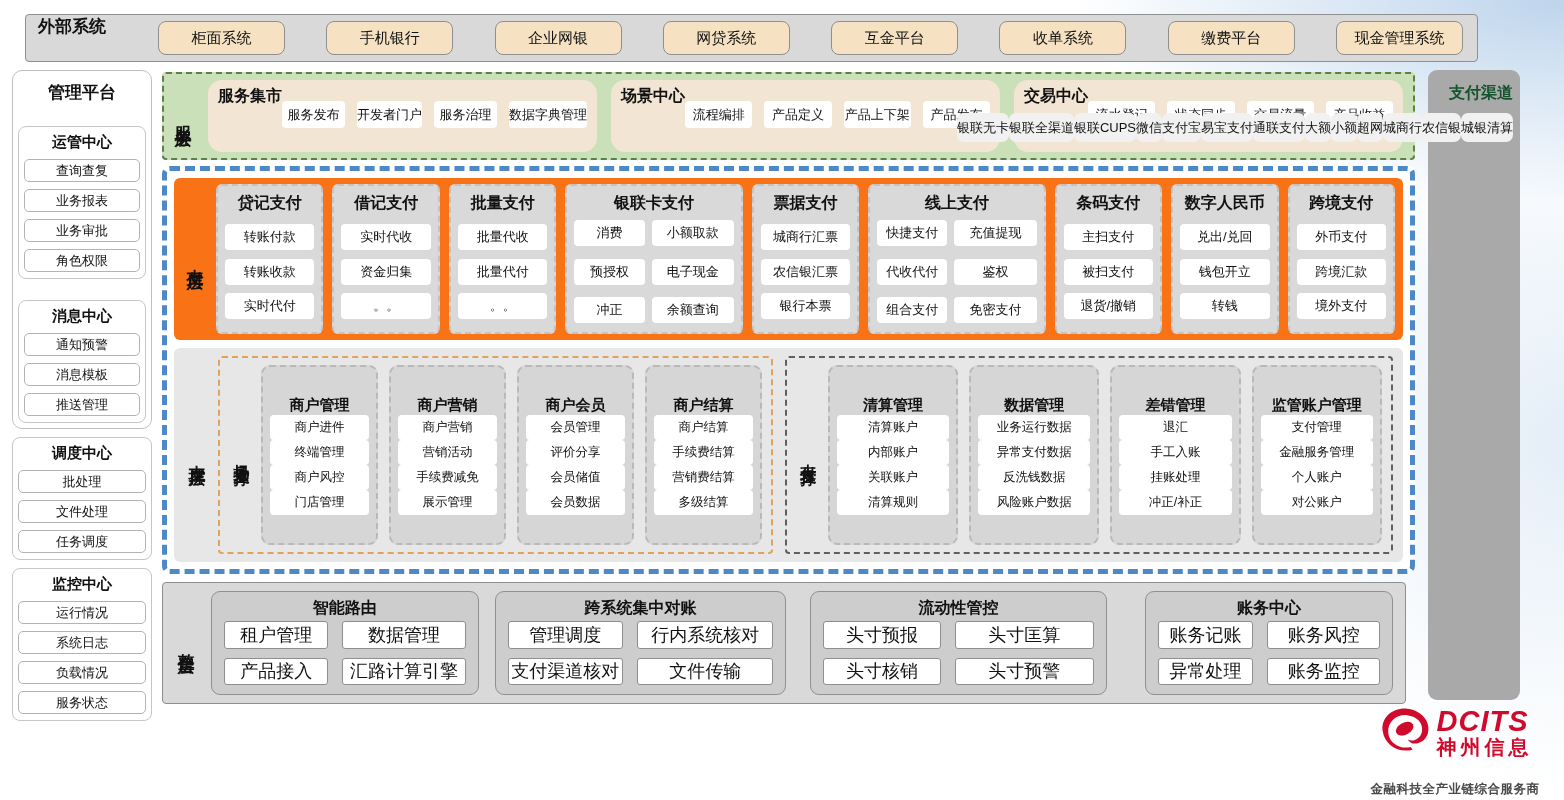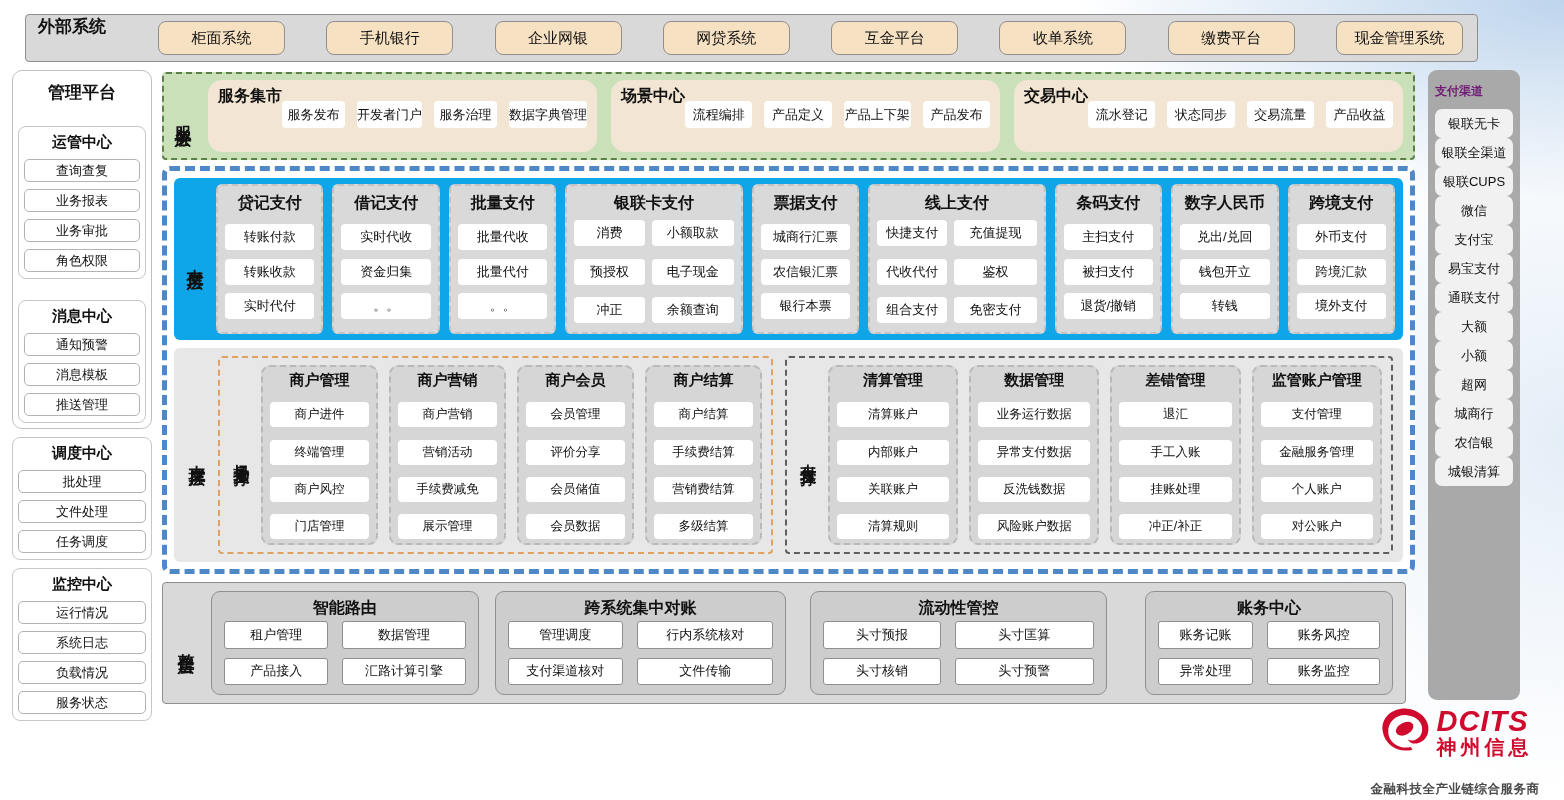--- a/index.html
+++ b/index.html
@@ -38,63 +38,63 @@
   .svc-title{font-weight:bold;font-size:16px;text-align:center;height:23px;line-height:23px}
   .svc-row{flex:1;display:flex;gap:12px;align-items:center}
   .svc-item{flex:1;height:27px;background:#fff;border-radius:4px;font-size:13px;
     display:flex;align-items:center;justify-content:center;white-space:nowrap}
 
   
   .stable-box{position:absolute;left:162px;top:166px;width:1253px;height:408px;background:#fff;
     border:5px dashed #4f88c7;border-radius:8px;padding:7px;display:flex;flex-direction:column;gap:8px}
 
   
-  .payment-layer{flex:0 0 162px;background:#0ea5e9;border-radius:6px;display:flex;gap:8px;padding:6px 8px}
+  .payment-layer{flex:0 0 162px;background:#f97316;border-radius:6px;display:flex;gap:8px;padding:6px 8px}
   .pay-cols{flex:1;display:flex;gap:9px}
   .pay-col{flex:1;background:#d9d9d9;border:2px dashed #c3c3c3;border-radius:6px;padding:4px 7px;display:flex;flex-direction:column}
   .pay-col.wide{flex:1.78}
   .pay-title{font-weight:bold;font-size:16px;text-align:center;height:25px;line-height:25px;white-space:nowrap}
   .pay-grid{flex:1;display:flex;flex-direction:column;justify-content:space-evenly}
   .pay-grid.two{display:grid;grid-template-columns:0.92fr 1.08fr;gap:7px;align-content:space-evenly}
   .pay-item{height:26px;background:#fff;border-radius:4px;font-size:13px;
     display:flex;align-items:center;justify-content:center;white-space:nowrap}
 
   
   .support-layer{flex:1;background:#e7e7e7;border-radius:6px;display:flex;gap:8px;padding:8px 10px}
   .support-groups{flex:1;display:flex;gap:12px}
   .sup-group{display:flex;gap:8px;padding:7px 9px;border-radius:4px}
   .sup-group.orange{flex:1;border:2px dashed #dfa35f}
   .sup-group.dark{flex:1.1;border:2px dashed #5f5f5f}
   .sup-vlabel{font-size:16px;flex:0 0 24px;letter-spacing:2px}
   .sup-cols{flex:1;display:flex;gap:11px}
   .sup-col{flex:1;background:#d6d6d6;border:2px dashed #b9b9b9;border-radius:9px;padding:4px 7px;
-    display:flex;flex-direction:column;justify-content:space-between}
+    display:flex;flex-direction:column;justify-content:center}
   .sup-title{font-weight:bold;font-size:15px;text-align:center;white-space:nowrap}
   .sup-item{height:25px;background:#fff;border-radius:4px;font-size:12.5px;
     display:flex;align-items:center;justify-content:center;white-space:nowrap}
 
   
   .integration-layer{position:absolute;left:162px;top:582px;width:1244px;height:122px;background:#d9d9d9;
     border:1px solid #8f8f8f;border-radius:4px;display:flex;gap:12px;padding:8px 12px 8px 10px}
   .int-groups{flex:1;display:flex;gap:16px}
   .int-group{background:#cdcdcd;border:1px solid #909090;border-radius:9px;padding:2px 12px 9px;display:flex;flex-direction:column}
   .int-group:nth-child(1){flex:1}
   .int-group:nth-child(2){flex:1.1}
   .int-group:nth-child(3){flex:1.12;margin-left:8px}
   .int-group:nth-child(4){flex:0.92;margin-left:22px}
   .int-title{font-weight:bold;font-size:16px;text-align:center;height:27px;line-height:27px}
   .int-grid{flex:1;display:grid;grid-template-columns:1fr 1.18fr;gap:9px 14px}
-  .int-item{background:#fff;border:1px solid #8f8f8f;border-radius:3px;font-size:13px;
+  .int-item{background:#fff;border:1px solid #8f8f8f;border-radius:3px;font-size:18px;
     display:flex;align-items:center;justify-content:center;white-space:nowrap}
 
   
   .right-sidebar{position:absolute;left:1428px;top:70px;width:92px;height:630px;background:#a9a9a9;
     border-radius:9px;padding:8px 7px 10px;display:flex;flex-direction:column}
-  .rs-title{color:#701a75;font-weight:bold;font-size:12px;text-align:left;padding:5px 0 9px;white-space:nowrap}
-  .rs-items{flex:1;display:flex;flex-direction:column;justify-content:flex-start}
+  .rs-title{color:#14532d;font-weight:bold;font-size:16px;text-align:right;padding:5px 0 9px;white-space:nowrap}
+  .rs-items{flex:1;display:flex;flex-direction:row;justify-content:flex-end}
   .rs-item{height:29px;background:#f1f1f1;border-radius:7px;font-size:13px;
     display:flex;align-items:center;justify-content:center;white-space:nowrap}
 
   
   .legend{position:absolute;left:30px;top:728px;height:46px;display:flex;align-items:center}
   .legend-label{font-size:19px;width:72px;margin-right:53px}
   .legend-box{height:44px;display:flex;align-items:center;justify-content:center;font-size:20px}
   .legend-agile{width:280px;background:#c9e0b8;border:2px dashed #5c8049;margin-right:12px}
   .legend-stable{width:273px;background:#5b93d0;border:3px dashed #2f6db4}
 

